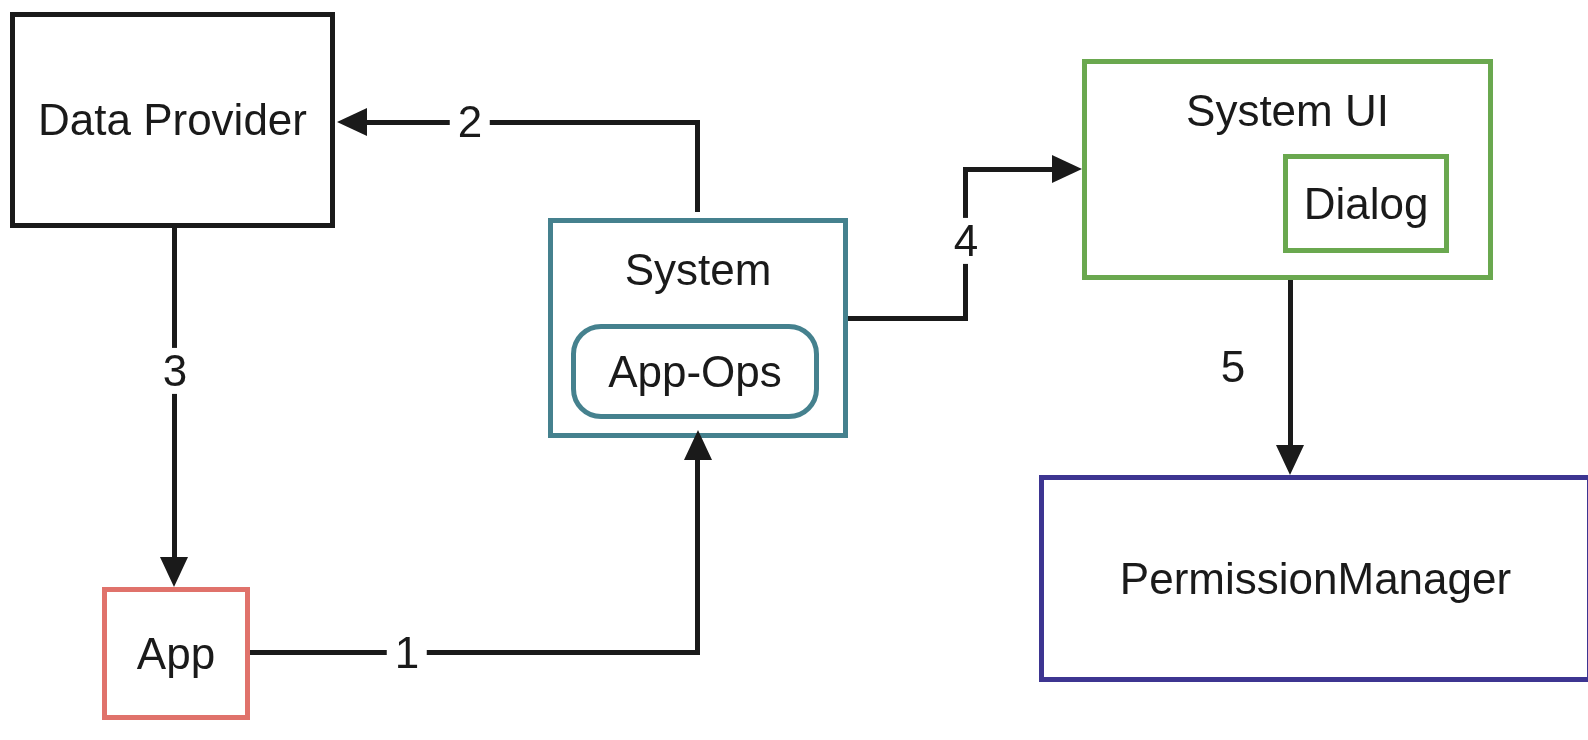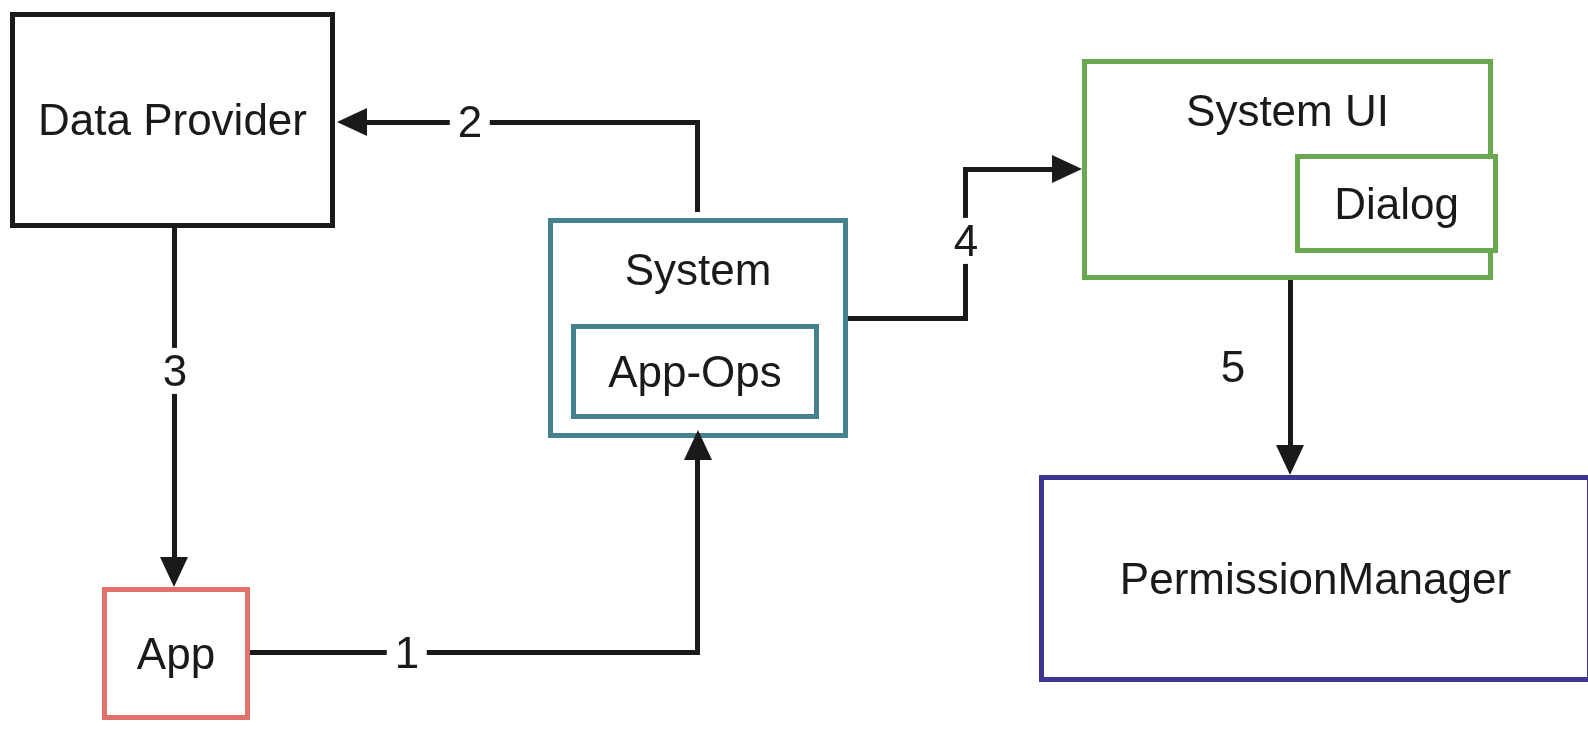--- a/index.html
+++ b/index.html
@@ -31,21 +31,21 @@
   }
   .lbl.center { top: 50%; transform: translateY(-50%); }
   .lbl.top { top: 22px; }
 
   
   #n-data-provider { left: 10px;  top: 12px;  width: 325px; height: 216px; border-width: 5px; }
   #n-app           { left: 102px; top: 587px; width: 148px; height: 133px; }
   #n-system        { left: 548px; top: 218px; width: 300px; height: 220px; }
   #n-app-ops       { left: 18px;  top: 101px; width: 248px; height: 95px;  }
   #n-system-ui     { left: 1082px; top: 59px; width: 411px; height: 221px; }
-  #n-dialog        { left: 208px; top: 90px;  width: 203px; height: 99px;  }
+  #n-dialog        { left: 196px; top: 90px;  width: 166px; height: 99px;  }
   #n-permission-manager { left: 1015px; top: 475px; width: 553px; height: 207px; border-width: 5px; }
 
   
   .seg { position: absolute; background: #1a1a1a; }
   .head { position: absolute; width: 0; height: 0; }
   .head.up    { border-left: 14px solid transparent; border-right: 14px solid transparent; border-bottom: 30px solid #1a1a1a; }
   .head.down  { border-left: 14px solid transparent; border-right: 14px solid transparent; border-top: 30px solid #1a1a1a; }
   .head.left  { border-top: 14px solid transparent; border-bottom: 14px solid transparent; border-right: 30px solid #1a1a1a; }
   .head.right { border-top: 14px solid transparent; border-bottom: 14px solid transparent; border-left: 30px solid #1a1a1a; }
 
@@ -97,21 +97,21 @@
   <div class="node" id="n-app" style="border-color: rgb(224, 114, 107);">
     <span class="lbl center">App</span>
   </div>
 
   <div class="node" id="n-data-provider" style="border-color: rgb(26, 26, 26);">
     <span class="lbl center">Data Provider</span>
   </div>
 
   <div class="node" id="n-system" style="border-color: rgb(69, 129, 142);">
     <span class="lbl top">System</span>
-    <div class="node" id="n-app-ops" style="border-color: rgb(69, 129, 142);">
+    <div class="node" id="n-app-ops" style="border-color: rgb(69, 129, 142); border-radius: 30px;">
       <span class="lbl center">App-Ops</span>
     </div>
   </div>
 
   <div class="node" id="n-system-ui" style="border-color: rgb(106, 168, 79);">
     <span class="lbl top">System UI</span>
     <div class="node" id="n-dialog" style="border-color: rgb(106, 168, 79);">
       <span class="lbl center">Dialog</span>
     </div>
   </div>

